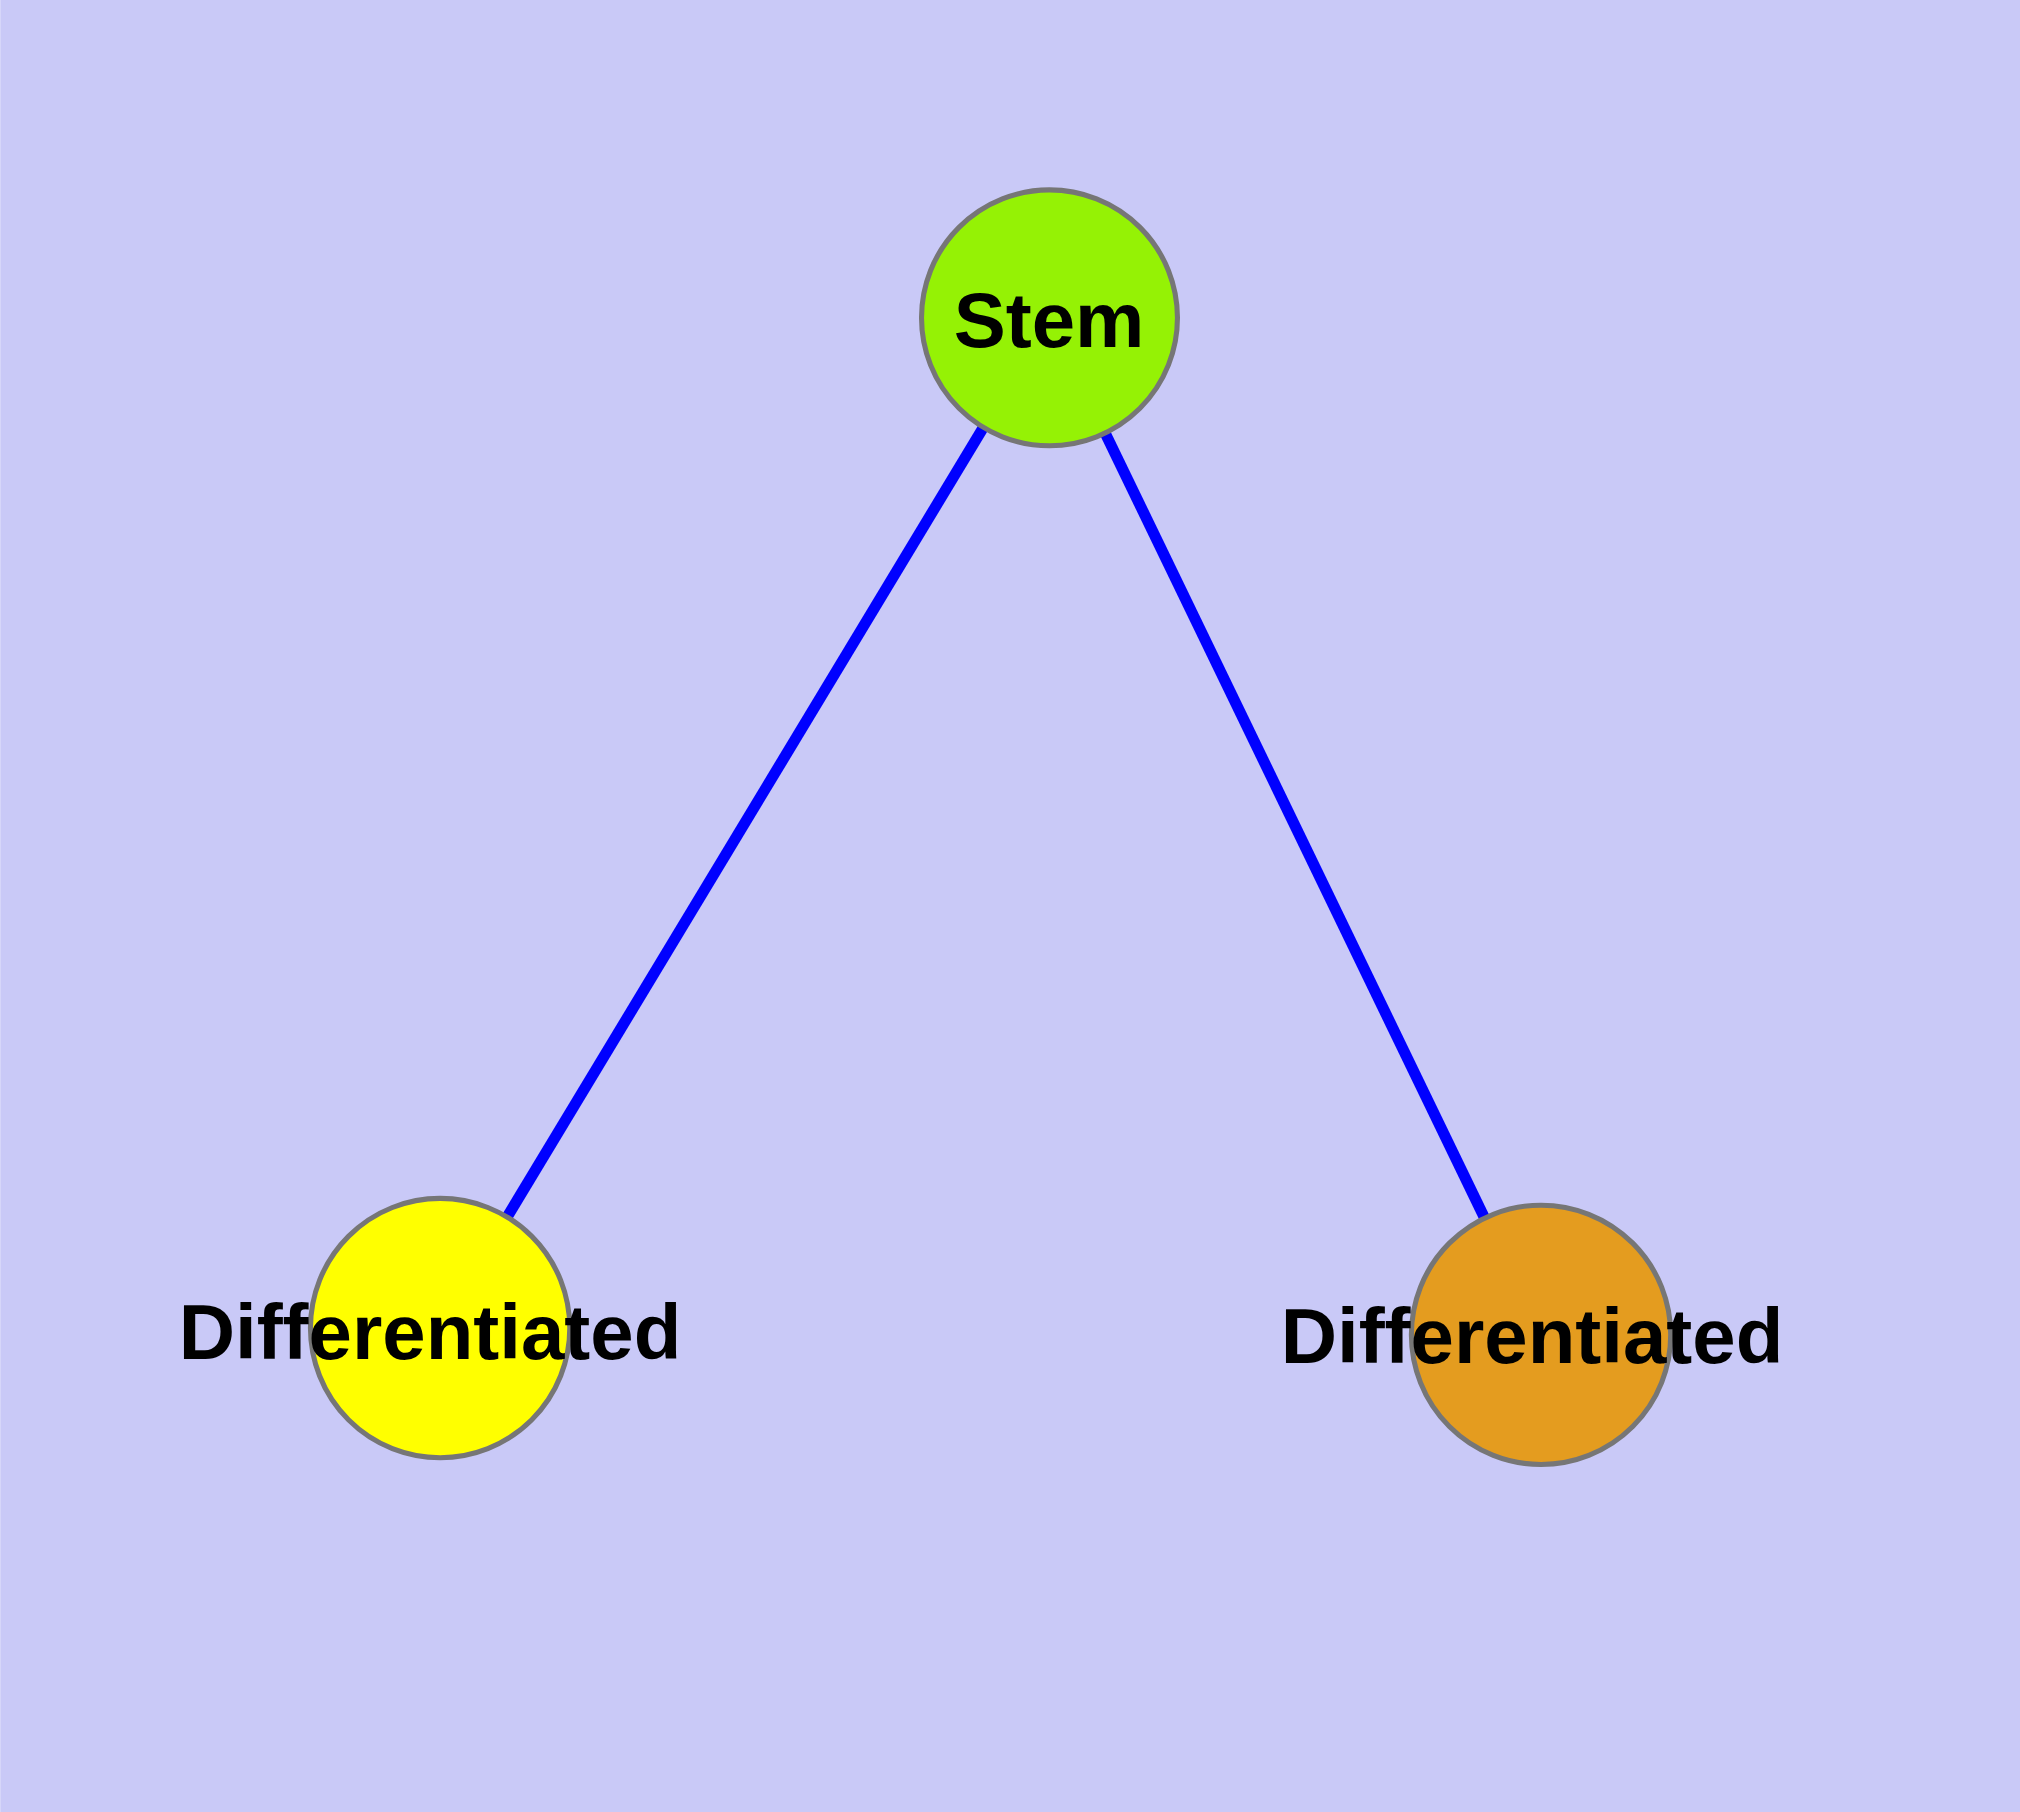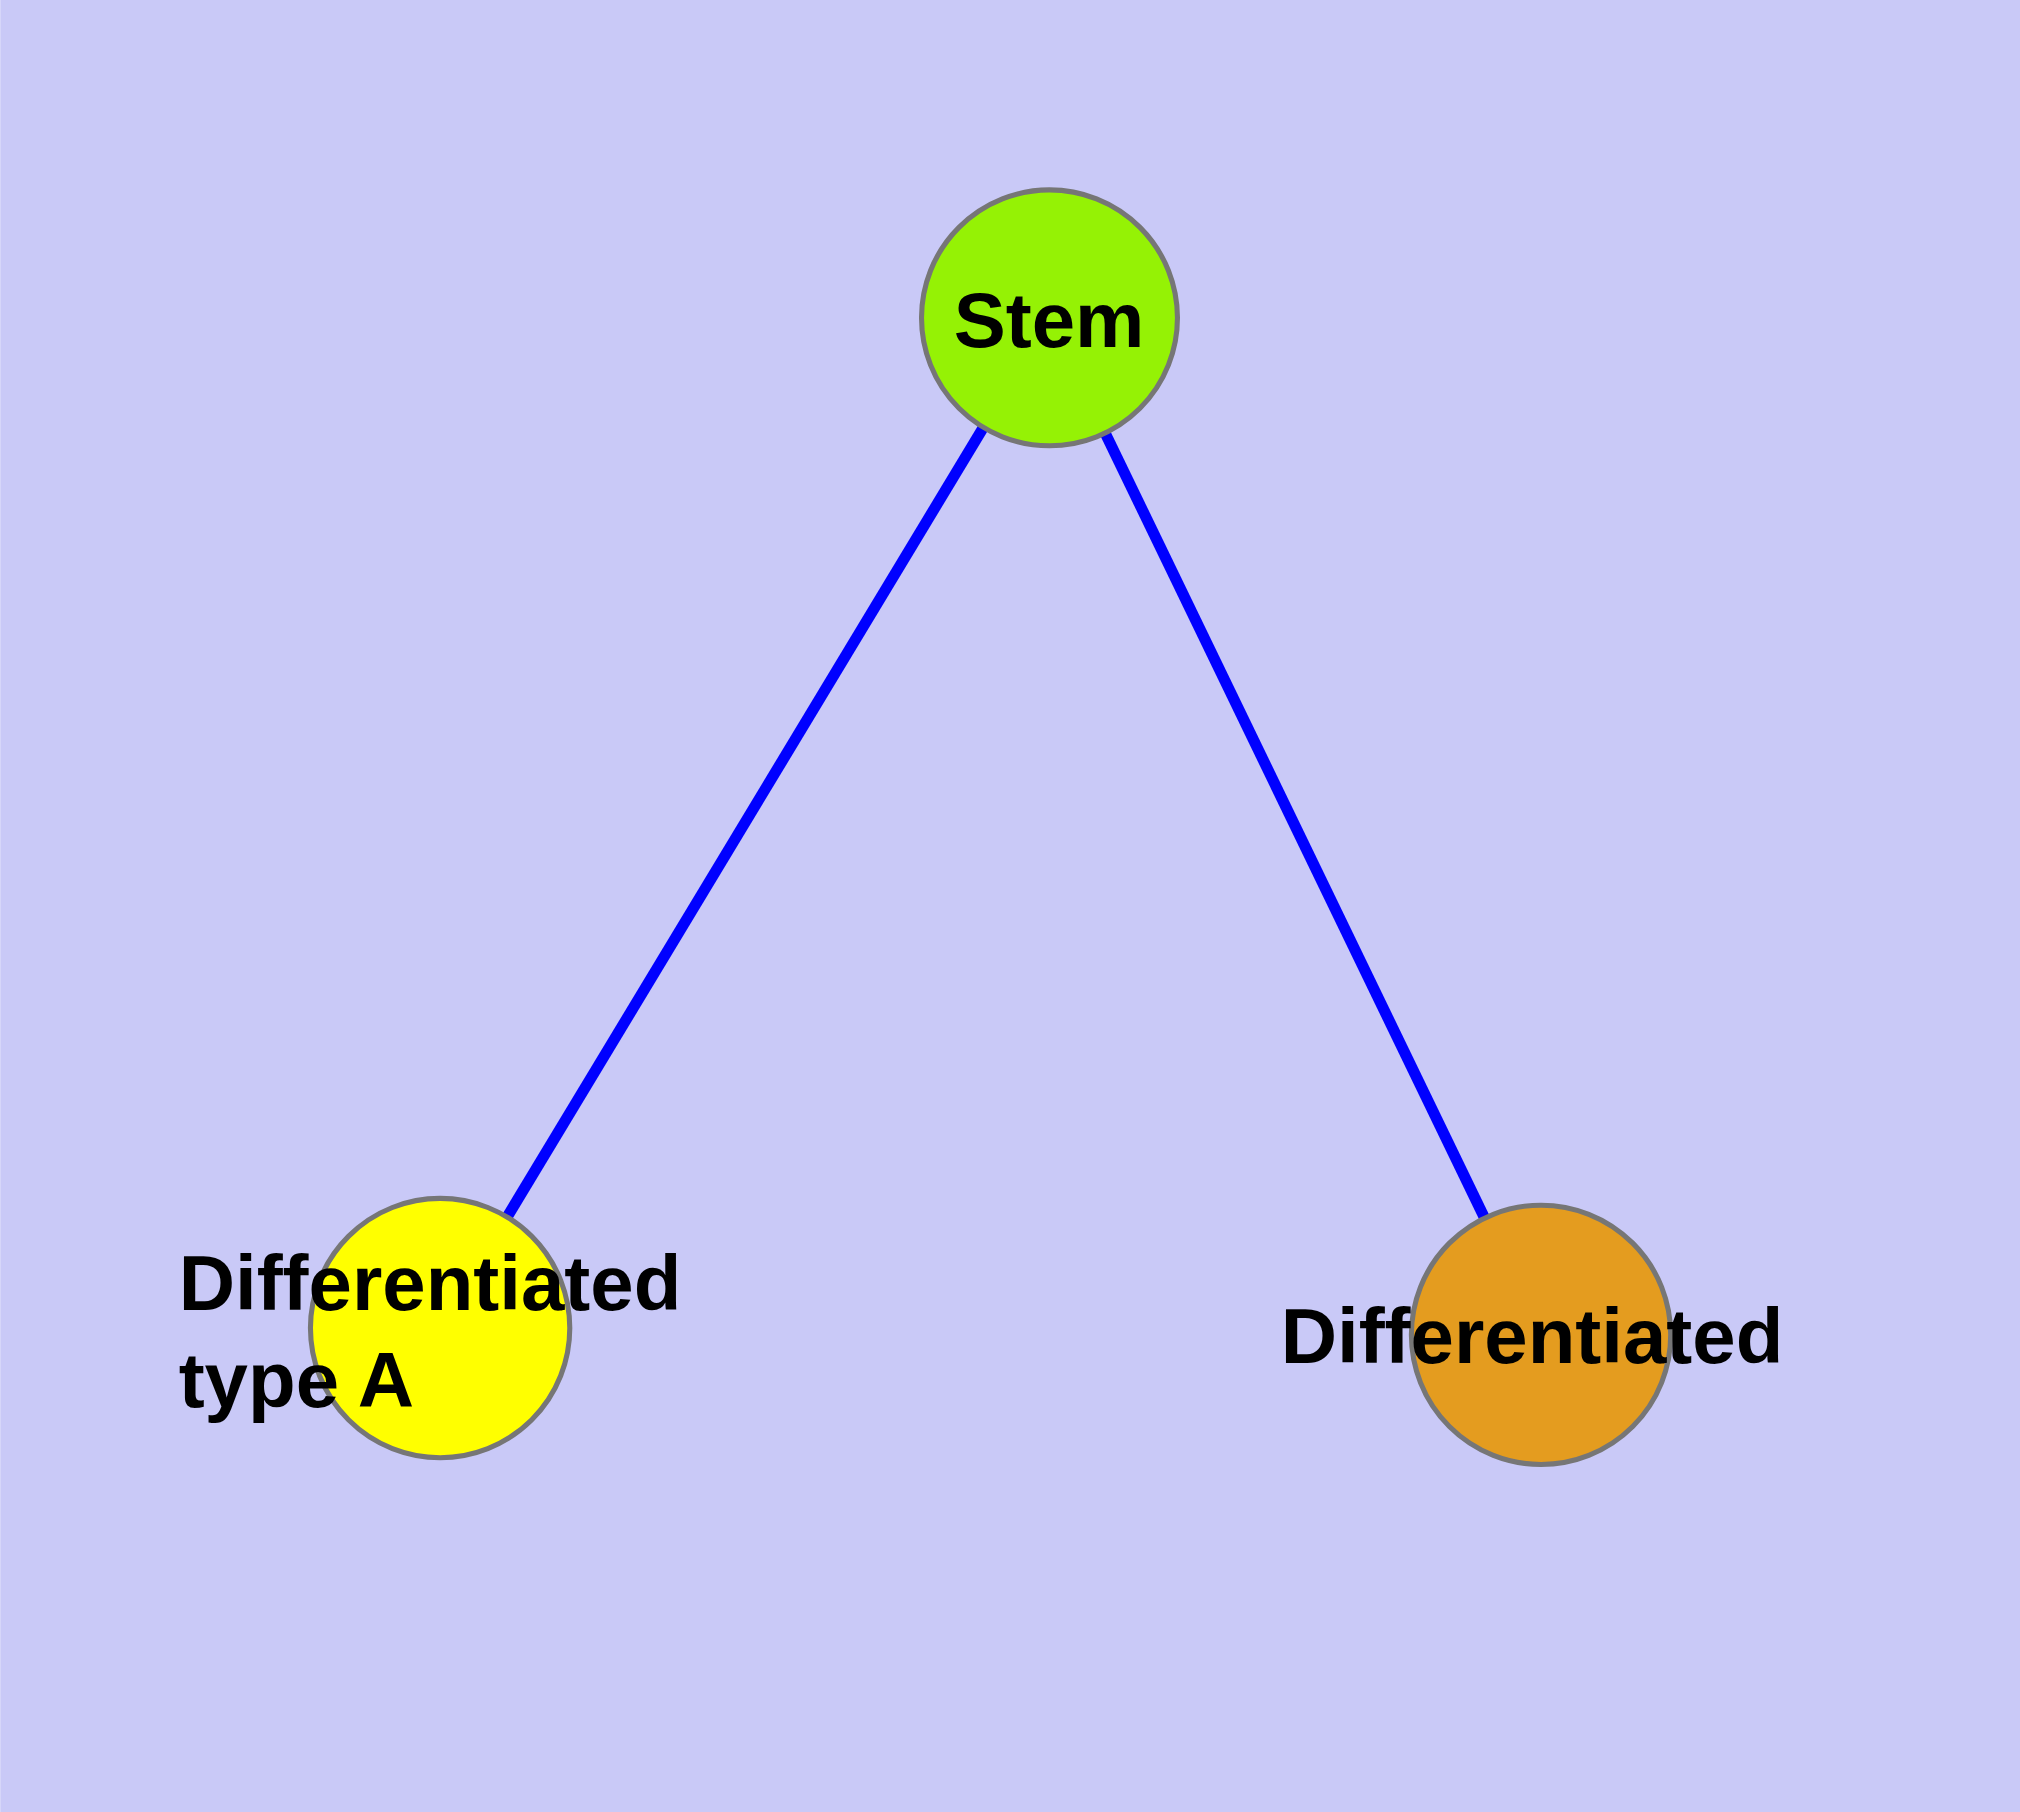--- a/index.html
+++ b/index.html
@@ -18,21 +18,21 @@
     position: absolute;
     left: 0;
     top: 0;
     width: 100%;
     height: 100%;
     display: block;
   }
   .node-label {
     position: absolute;
     transform: translate(-50%, -50%);
-    text-align: left;
+    text-align: center;
     font-weight: bold;
     font-size: 78px;
     line-height: 97px;
     white-space: nowrap;
     color: #000000;
     letter-spacing: 0px;
   }
   .node-label span {
     display: block;
   }
@@ -53,21 +53,20 @@
     <circle cx="519" cy="1567" r="153" stroke-width="6" fill="#ffff00" stroke="#767676"></circle>
     <circle cx="1818" cy="1575" r="153" stroke-width="6" fill="#e49c1f" stroke="#767676"></circle>
   </svg>
 
   <div class="node-label" style="left:1049px; top:320px;">
     <span>Stem</span>
   </div>
 
   <div class="node-label" style="left:430px; top:1332px;">
     <span>Differentiated</span>
-    <span>type A</span>
   </div>
 
   <div class="node-label" style="left:1532px; top:1336px;">
     <span>Differentiated</span>
   </div>
 
 </div>
 
 
 </body></html>

